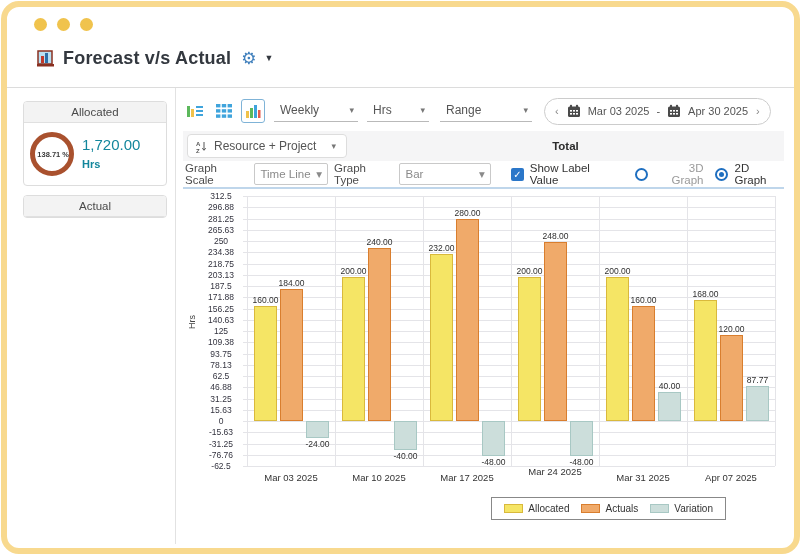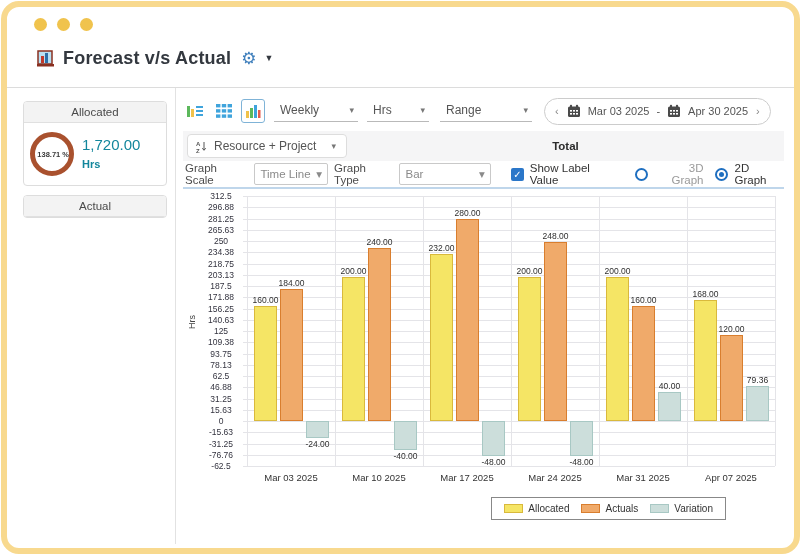--- a/index.html
+++ b/index.html
@@ -325,27 +325,27 @@
             <div class="blabel" style="left: 47.5px; top: 243.28px;">-24.00</div>
             <div class="bar" style="left: 147px; width: 23px; background: rgb(204, 222, 219); border-color: rgb(168, 200, 196); top: 225px; height: 28.8px;"></div>
             <div class="blabel" style="left: 135.5px; top: 254.8px;">-40.00</div>
             <div class="bar" style="left: 235px; width: 23px; background: rgb(204, 222, 219); border-color: rgb(168, 200, 196); top: 225px; height: 34.56px;"></div>
             <div class="blabel" style="left: 223.5px; top: 260.56px;">-48.00</div>
             <div class="bar" style="left: 323px; width: 23px; background: rgb(204, 222, 219); border-color: rgb(168, 200, 196); top: 225px; height: 34.56px;"></div>
             <div class="blabel" style="left: 311.5px; top: 260.56px;">-48.00</div>
             <div class="bar" style="left: 411px; width: 23px; background: rgb(204, 222, 219); border-color: rgb(168, 200, 196); top: 196.2px; height: 28.8px;"></div>
             <div class="blabel" style="left: 399.5px; top: 185.2px;">40.00</div>
             <div class="bar" style="left: 499px; width: 23px; background: rgb(204, 222, 219); border-color: rgb(168, 200, 196); top: 190.44px; height: 34.56px;"></div>
-            <div class="blabel" style="left: 487.5px; top: 179.44px;">79.36</div>
+            <div class="blabel" style="left: 487.5px; top: 179.44px;">87.77</div>
           </div>
         <div id="xlabels">
             <div class="xlab" style="left: 64px; top: 283px; position: absolute;">Mar 03 2025</div>
             <div class="xlab" style="left: 152px; top: 283px; position: absolute;">Mar 10 2025</div>
             <div class="xlab" style="left: 240px; top: 283px; position: absolute;">Mar 17 2025</div>
-            <div class="xlab" style="left: 328px; top: 283px; position: absolute;">Mar 24 2025</div>
+            <div class="xlab" style="left: 328px; top: 277px; position: absolute;">Mar 24 2025</div>
             <div class="xlab" style="left: 416px; top: 283px; position: absolute;">Mar 31 2025</div>
             <div class="xlab" style="left: 504px; top: 283px; position: absolute;">Apr 07 2025</div>
           </div>
         <div class="legend" id="legend">
             <div class="litem">
               <span class="lswatch" style="background: rgb(245, 229, 101); border-color: rgb(217, 185, 60);"></span>
               <span>Allocated</span>
             </div>
             <div class="litem">
               <span class="lswatch" style="background: rgb(240, 170, 106); border-color: rgb(217, 126, 46);"></span>

